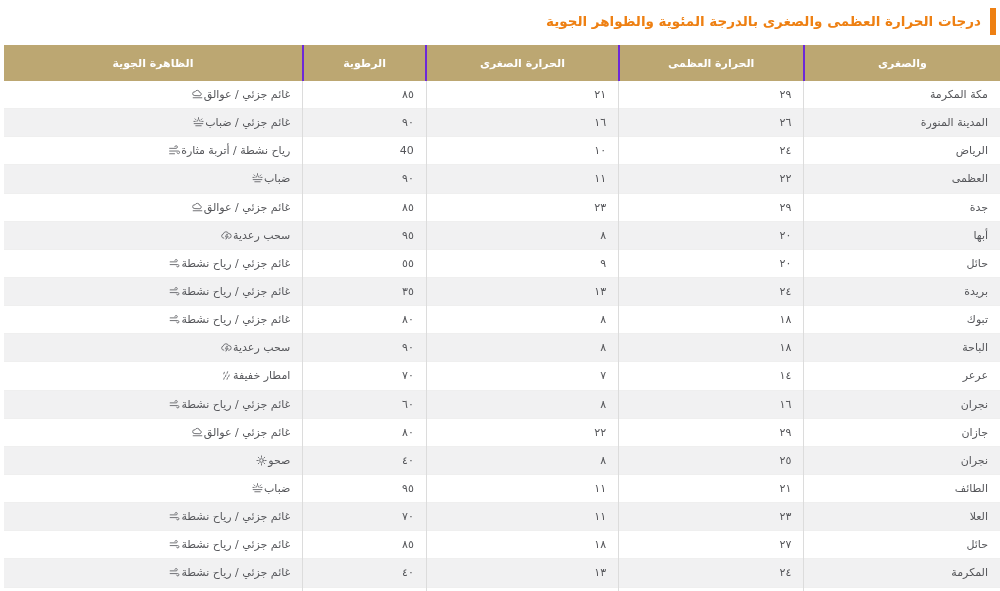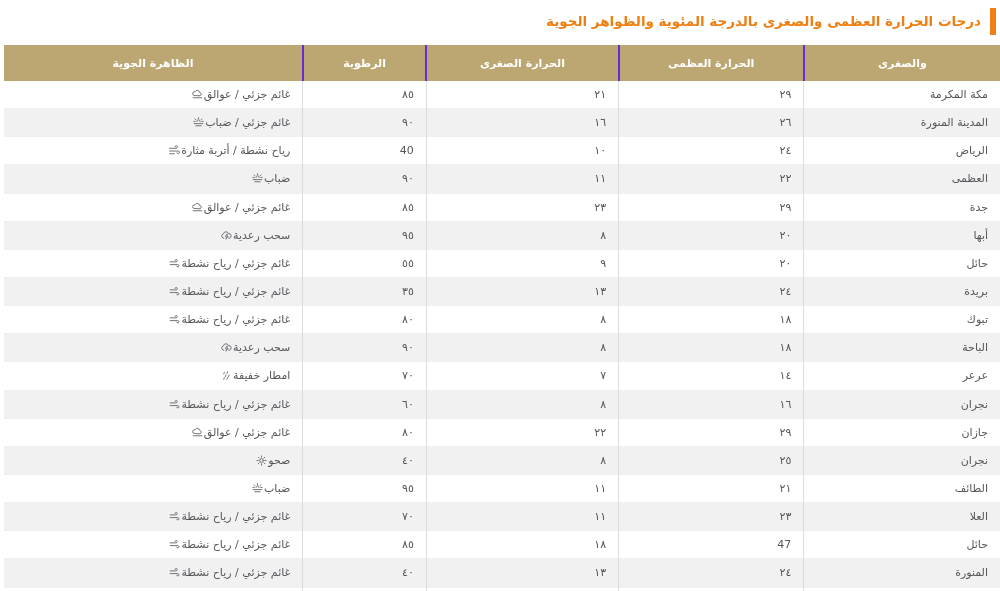--- a/index.html
+++ b/index.html
@@ -394,38 +394,38 @@
                 <path d="M4 9h11a2.2 2.2 0 1 0-2.2-2.8"></path>
                 <path d="M4 14h14a2.2 2.2 0 1 1-2.2 2.8"></path>
               </svg>
             </span>
       </span>
     </td>
   </tr>
 
   <tr class="data-row">
     <td>حائل</td>
-    <td>47</td>
+    <td>٢٧</td>
     <td>١٨</td>
     <td>٨٥</td>
     <td class="phen">
       <span class="phen-wrap">
         <span class="phen-text">غائم جزئي / رياح نشطة</span>
         <span class="phen-icon">
               <svg fill="none" stroke="currentColor" stroke-width="1.8" stroke-linecap="round" stroke-linejoin="round" width="13" height="13" viewBox="0 0 24 24">
                 <path d="M4 9h11a2.2 2.2 0 1 0-2.2-2.8"></path>
                 <path d="M4 14h14a2.2 2.2 0 1 1-2.2 2.8"></path>
               </svg>
             </span>
       </span>
     </td>
   </tr>
 
   <tr class="data-row">
-    <td>المنورة</td>
+    <td>المكرمة</td>
     <td>٢٤</td>
     <td>١٣</td>
     <td>٤٠</td>
     <td class="phen">
       <span class="phen-wrap">
         <span class="phen-text">غائم جزئي / رياح نشطة</span>
         <span class="phen-icon">
               <svg fill="none" stroke="currentColor" stroke-width="1.8" stroke-linecap="round" stroke-linejoin="round" width="13" height="13" viewBox="0 0 24 24">
                 <path d="M4 9h11a2.2 2.2 0 1 0-2.2-2.8"></path>
                 <path d="M4 14h14a2.2 2.2 0 1 1-2.2 2.8"></path>

